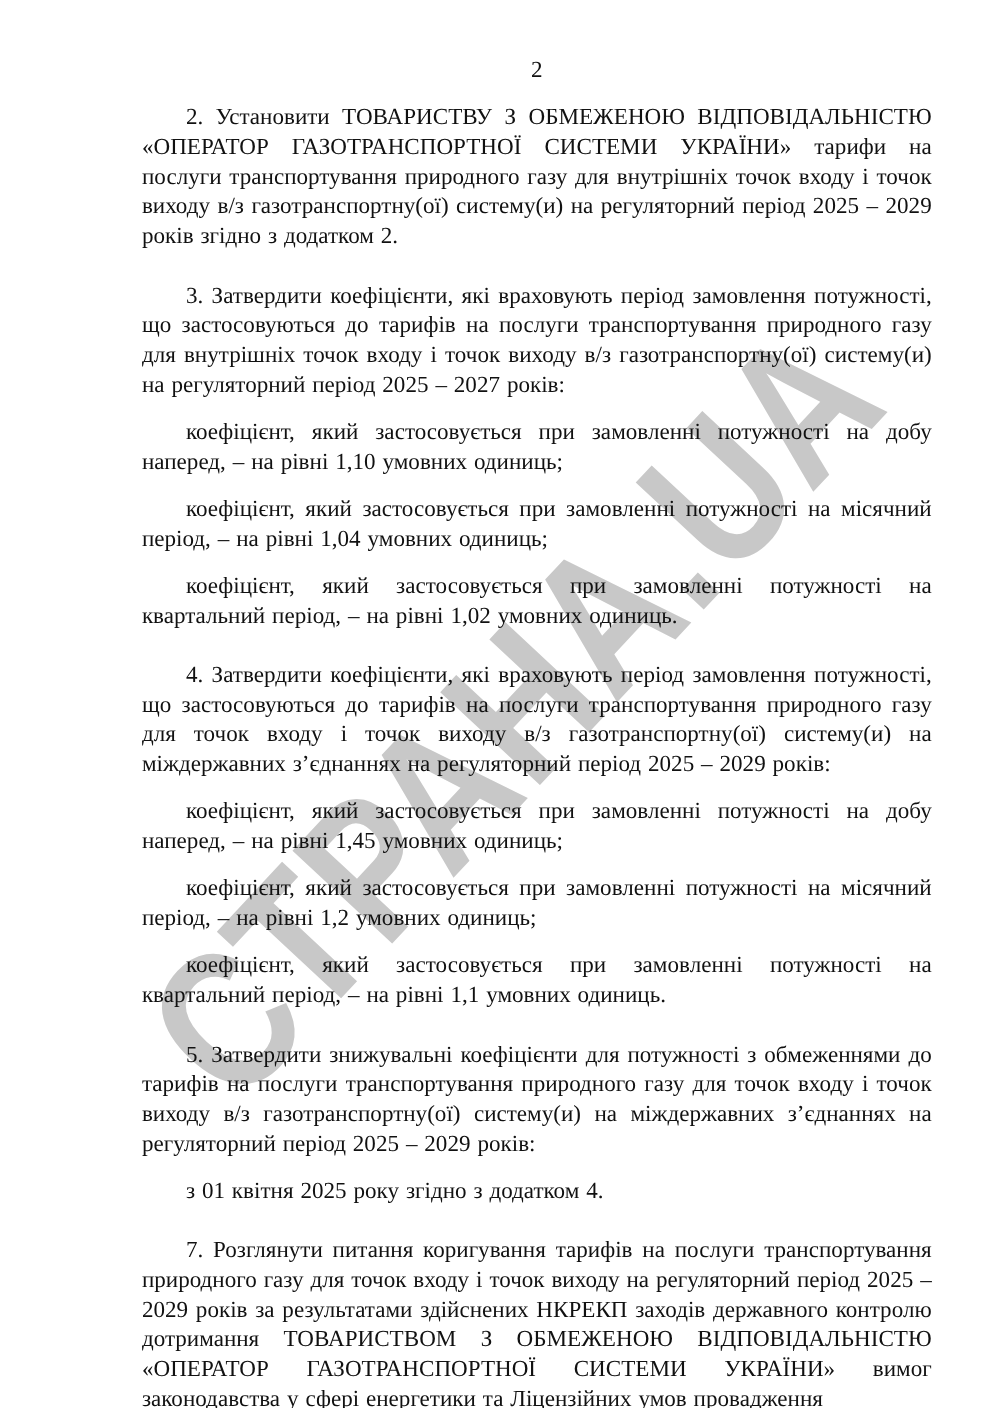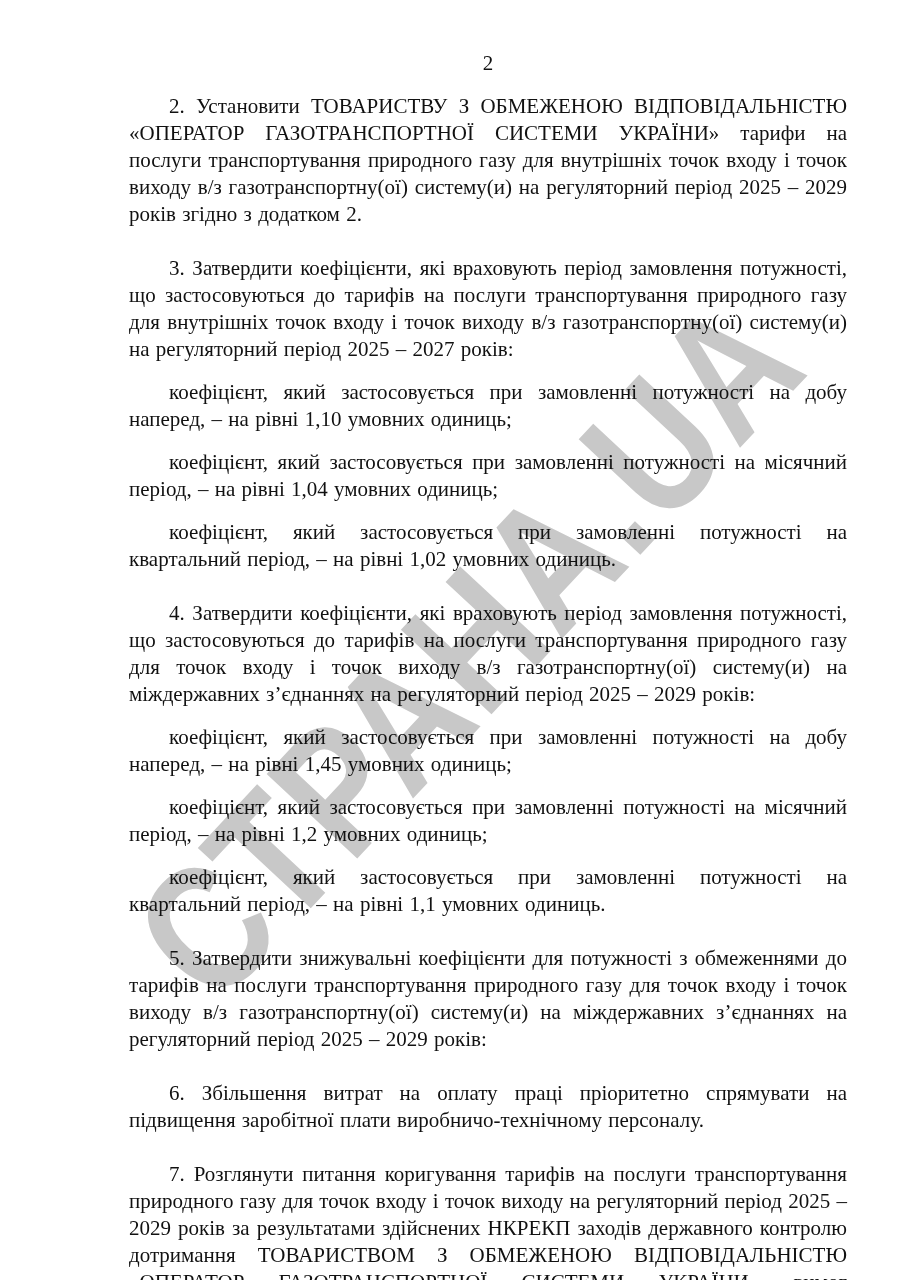--- a/index.html
+++ b/index.html
@@ -81,24 +81,22 @@
 
     <section class="sec">
       <p class="para">4. Затвердити коефіцієнти, які враховують період замовлення потужності, що застосовуються до тарифів на послуги транспортування природного газу для точок входу і точок виходу в/з газотранспортну(ої) систему(и) на міждержавних з’єднаннях на регуляторний період 2025 – 2029 років:</p>
       <p class="para">коефіцієнт, який застосовується при замовленні потужності на добу наперед, – на рівні 1,45 умовних одиниць;</p>
       <p class="para">коефіцієнт, який застосовується при замовленні потужності на місячний період, – на рівні 1,2 умовних одиниць;</p>
       <p class="para">коефіцієнт, який застосовується при замовленні потужності на квартальний період, – на рівні 1,1 умовних одиниць.</p>
     </section>
 
     <section class="sec">
       <p class="para">5. Затвердити знижувальні коефіцієнти для потужності з обмеженнями до тарифів на послуги транспортування природного газу для точок входу і точок виходу в/з газотранспортну(ої) систему(и) на міждержавних з’єднаннях на регуляторний період 2025 – 2029 років:</p>
+      <p class="para">з 01 квітня 2025 року згідно з додатком 4.</p>
     </section>
 
-    <section class="sec">
-      <p class="para">6. Збільшення витрат на оплату праці пріоритетно спрямувати на підвищення заробітної плати виробничо-технічному персоналу.</p>
-    </section>
 
     <section class="sec">
       <p class="para">7. Розглянути питання коригування тарифів на послуги транспортування природного газу для точок входу і точок виходу на регуляторний період 2025 – 2029 років за результатами здійснених НКРЕКП заходів державного контролю дотримання ТОВАРИСТВОМ З ОБМЕЖЕНОЮ ВІДПОВІДАЛЬНІСТЮ «ОПЕРАТОР ГАЗОТРАНСПОРТНОЇ СИСТЕМИ УКРАЇНИ» вимог законодавства у сфері енергетики та Ліцензійних умов провадження</p>
     </section>
 
   </div>
 </div>
 
 </body></html>

